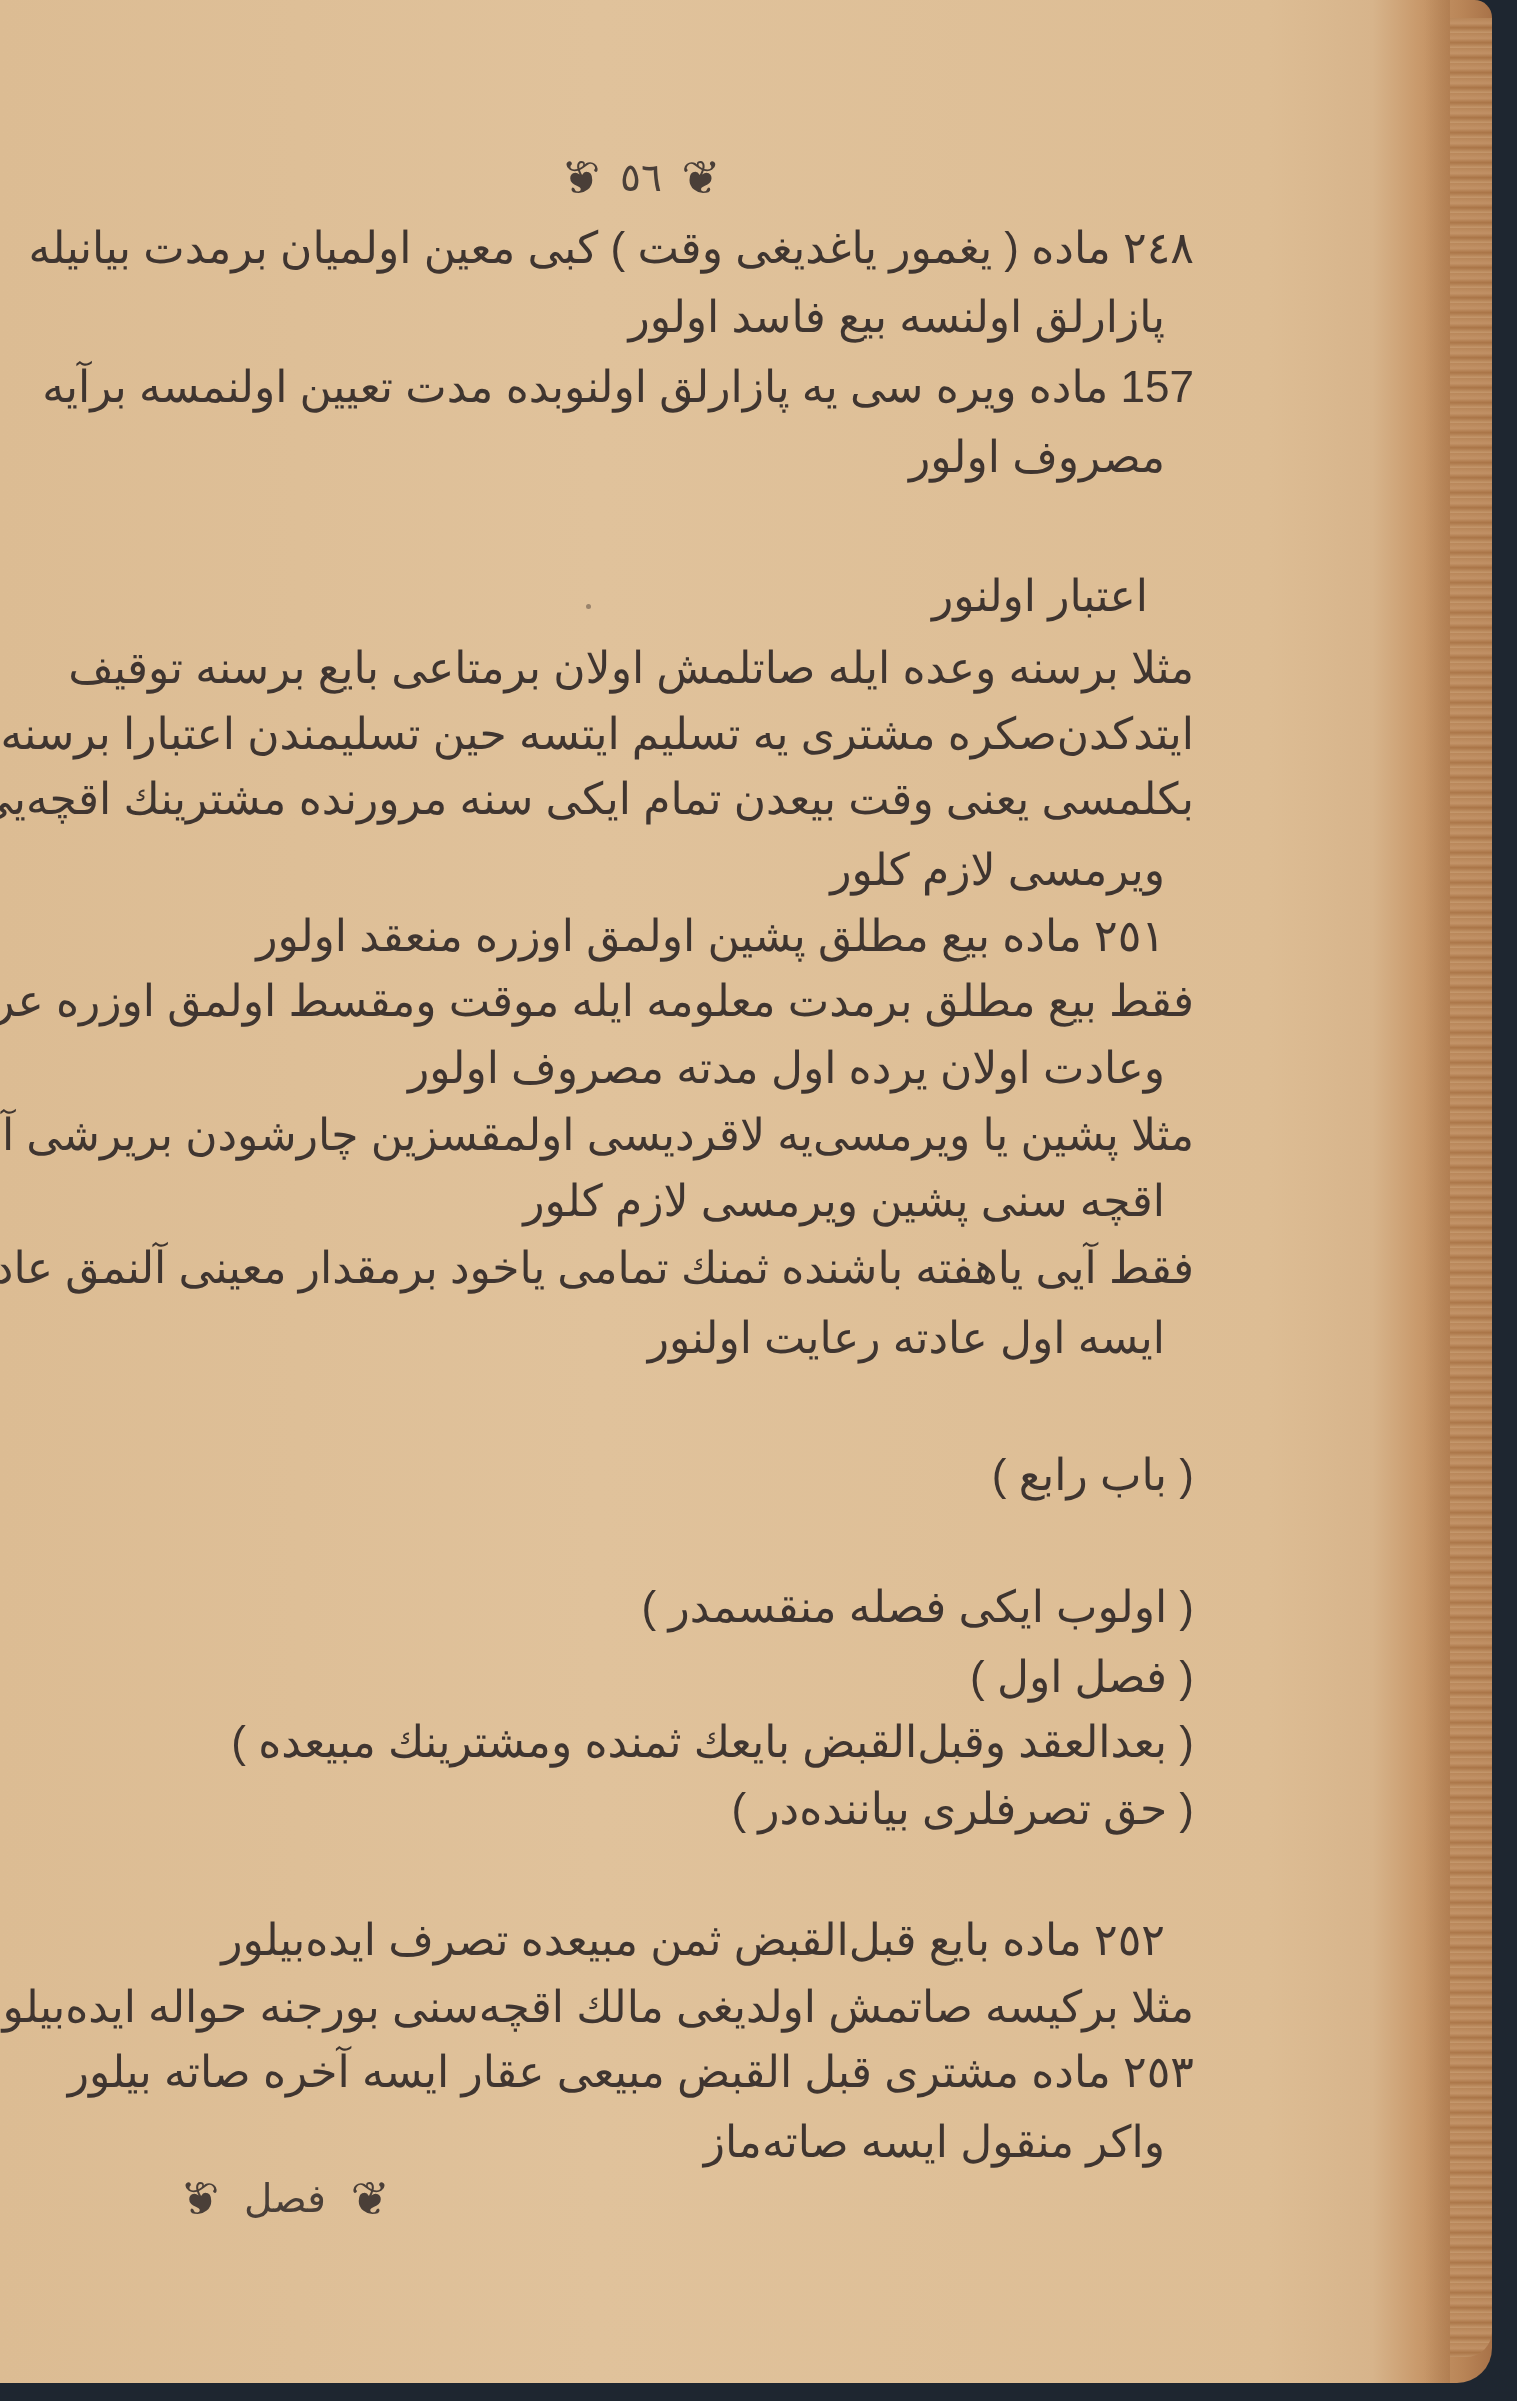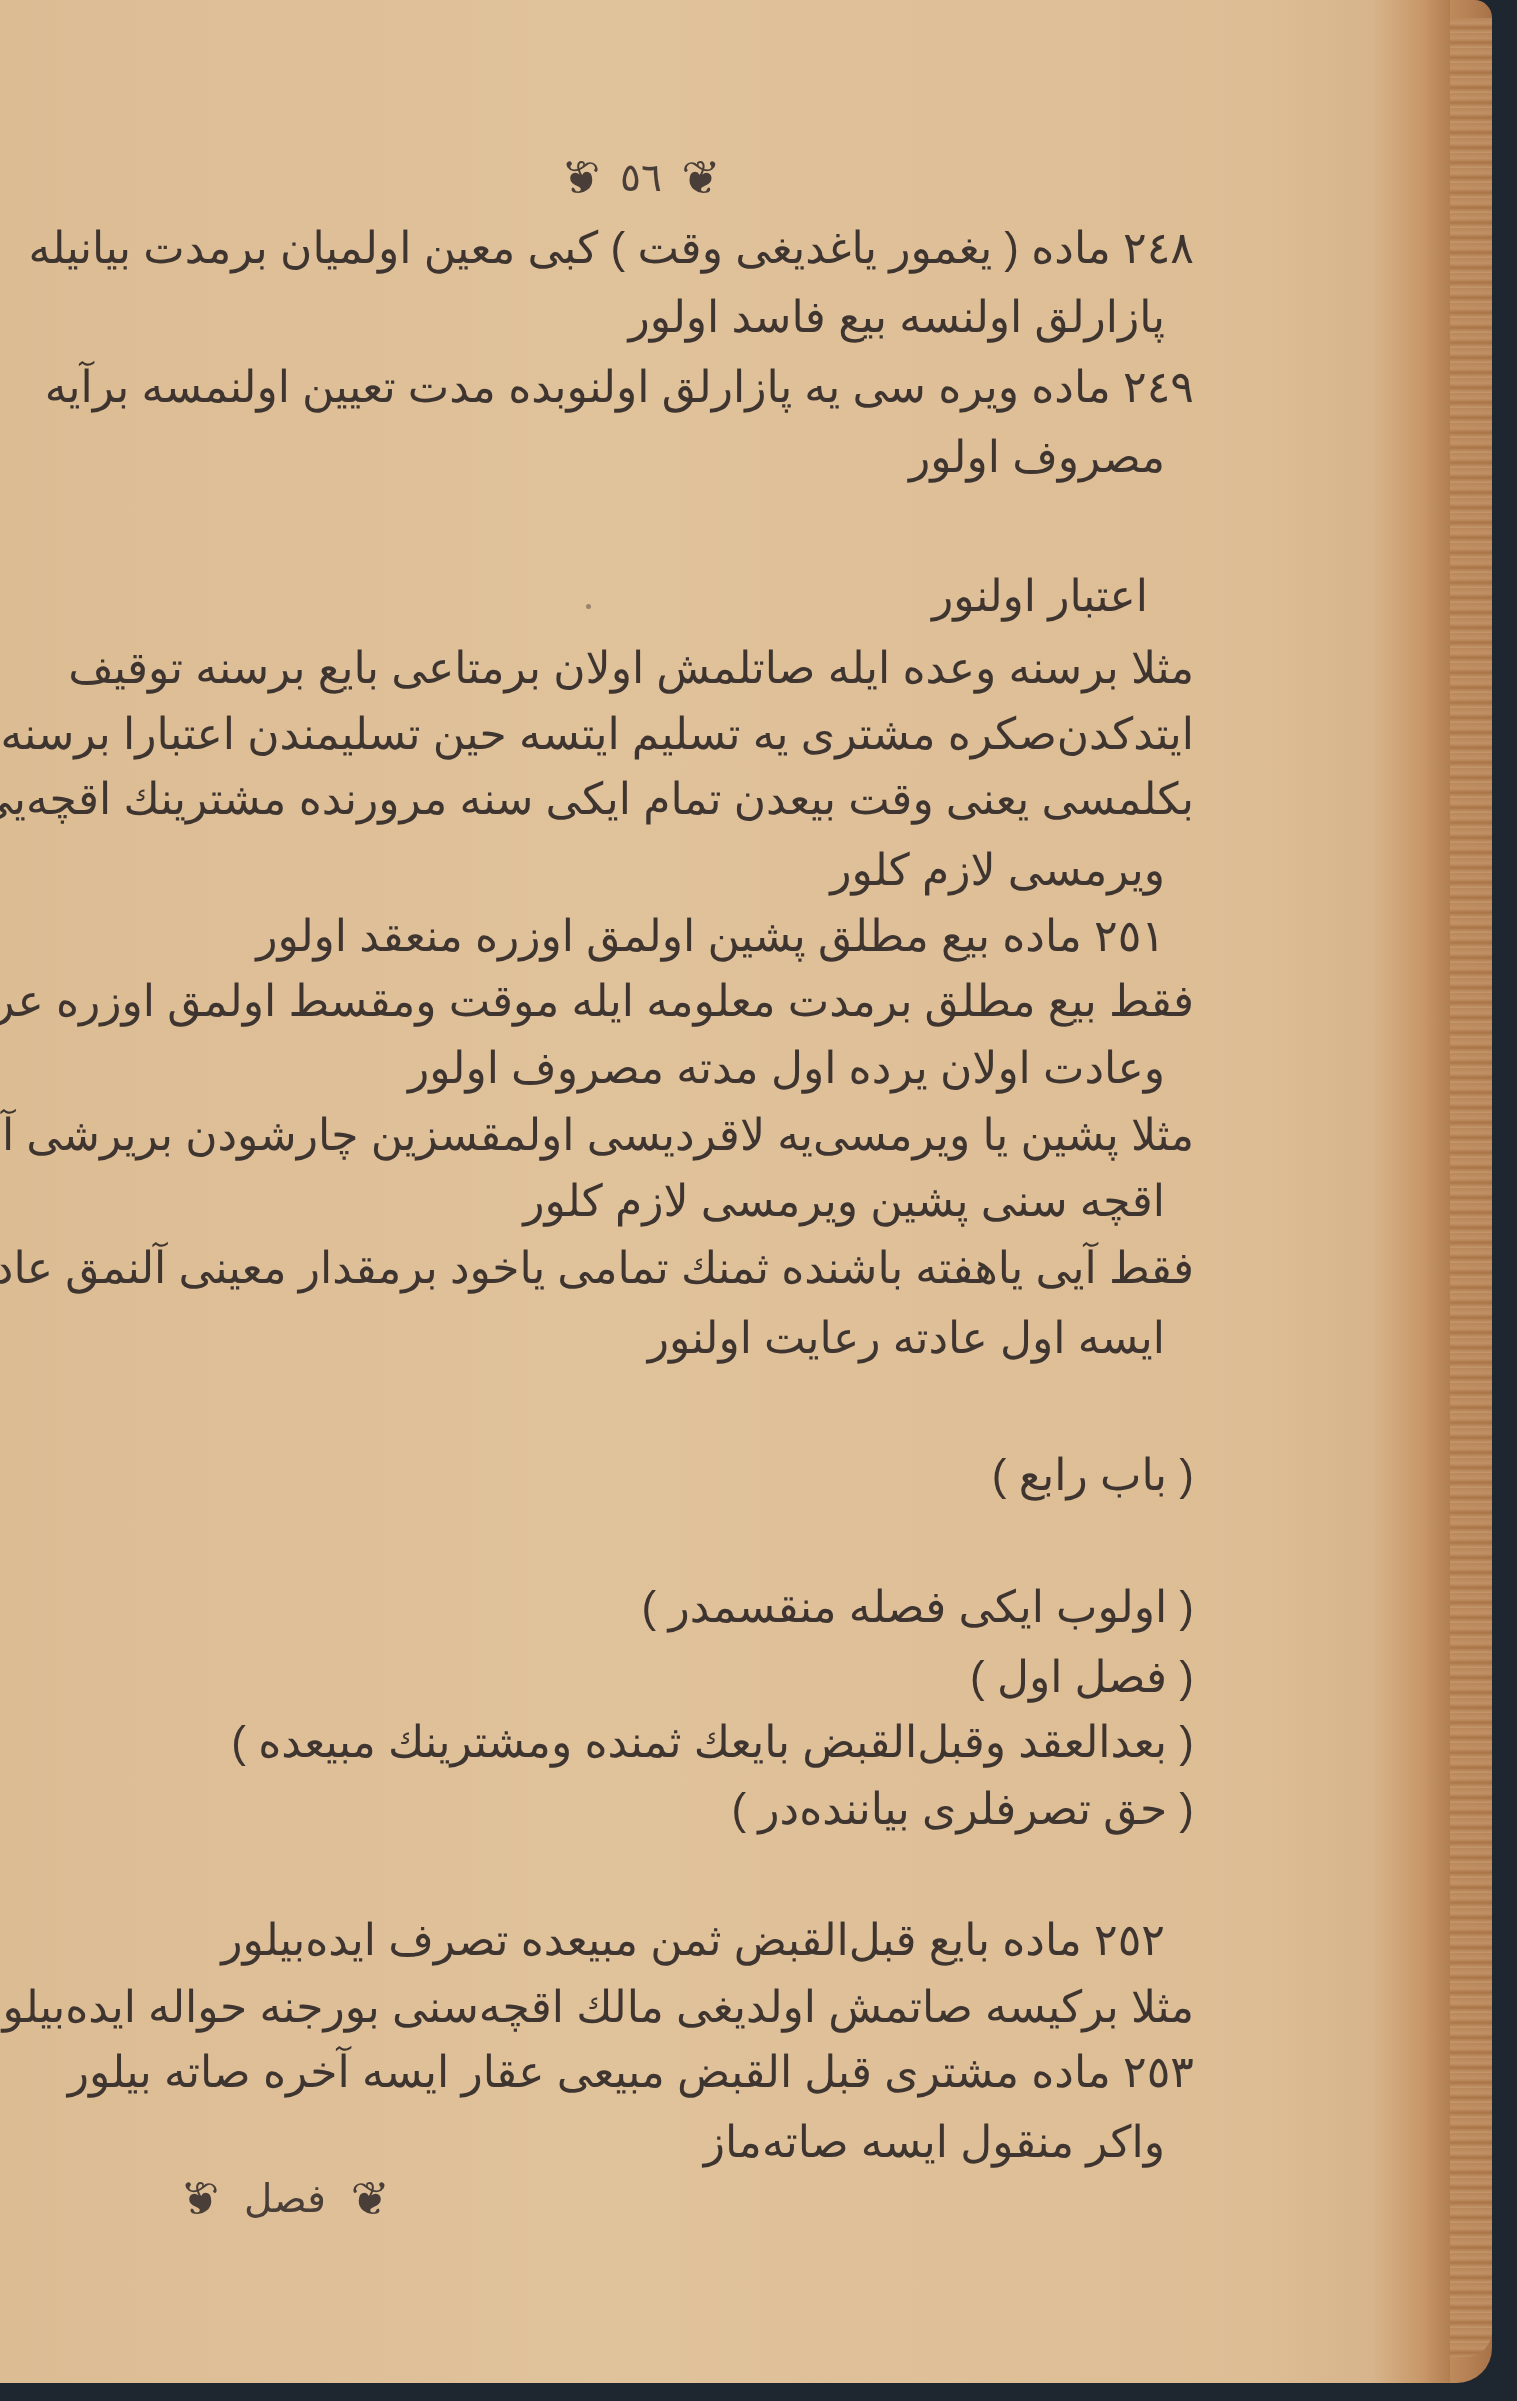--- a/index.html
+++ b/index.html
@@ -64,21 +64,21 @@
 
   <div class="header ink">
     <span class="orn">❦</span>
     <span>٥٦</span>
     <span class="orn l">❦</span>
   </div>
 
   <div class="line justify" style="top:221px">٢٤٨ ماده   ( یغمور یاغدیغی وقت ) کبی معین اولمیان برمدت بیانیله</div>
   <div class="line right" style="top:290px; right:327px">پازارلق اولنسه بیع فاسد اولور</div>
 
-  <div class="line justify" style="top:360px">٢٤٩ ماده   ویره سی یه پازارلق اولنوبده مدت تعیین اولنمسه برآیه</div>
+  <div class="line justify" style="top:360px">157 ماده   ویره سی یه پازارلق اولنوبده مدت تعیین اولنمسه برآیه</div>
   <div class="line right" style="top:430px; right:327px">مصروف اولور</div>
 
   <div class="line right" style="top:569px; right:344px">اعتبار اولنور</div>
   <div class="line justify" style="top:641px">مثلا برسنه وعده ایله صاتلمش اولان برمتاعی بایع برسنه توقیف</div>
   <div class="line justify" style="top:707px">ایتدکدن‌صکره مشتری یه تسلیم ایتسه حین تسلیمندن اعتبارا برسنه</div>
   <div class="line justify" style="top:772px">بکلمسی یعنی وقت بیعدن تمام ایکی سنه مرورنده مشترینك اقچه‌یی</div>
   <div class="line right" style="top:843px; right:327px">ویرمسی لازم کلور</div>
 
   <div class="line right" style="top:909px; right:327px">٢٥١ ماده   بیع مطلق پشین اولمق اوزره منعقد اولور</div>
   <div class="line justify" style="top:974px">فقط بیع مطلق برمدت معلومه ایله موقت ومقسط اولمق اوزره عرف</div>

